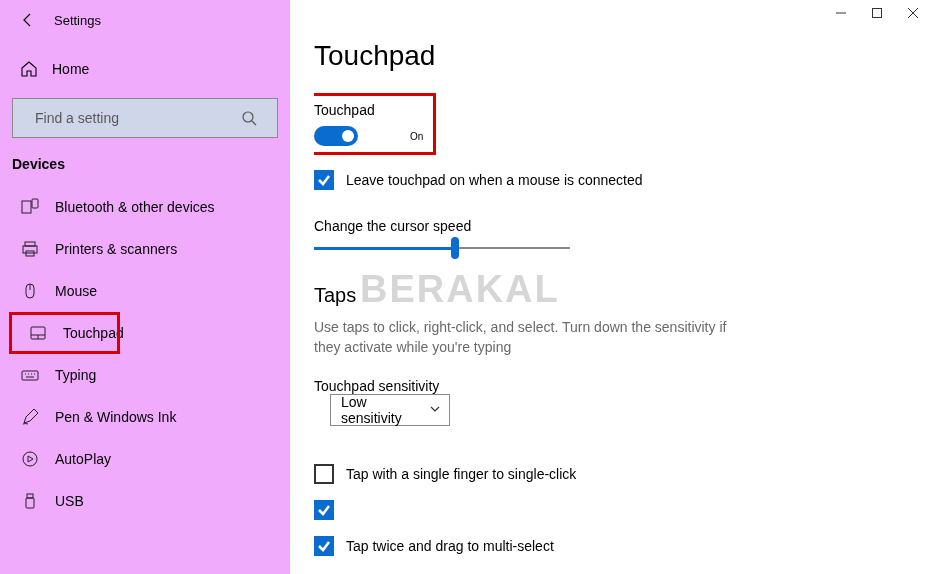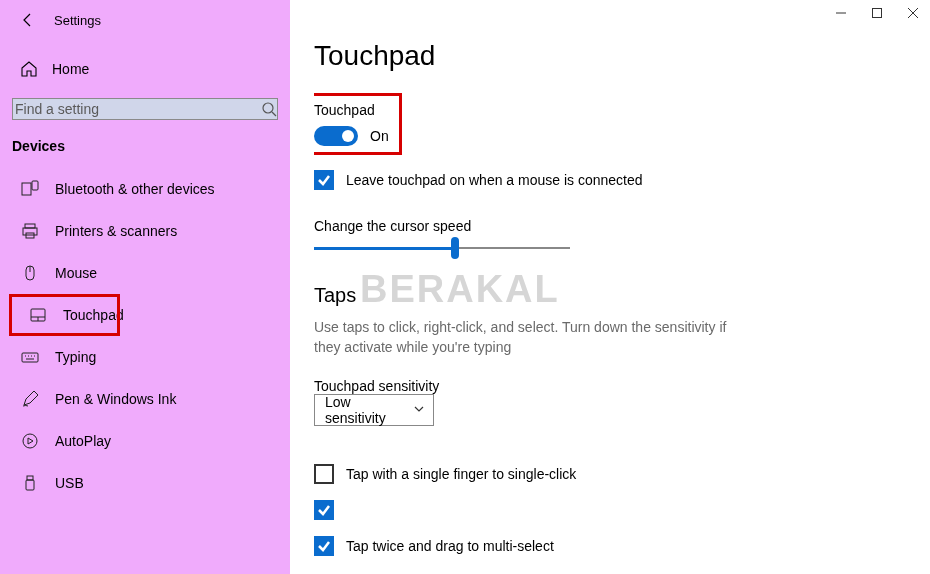--- a/index.html
+++ b/index.html
@@ -7,21 +7,21 @@
   
   .sidebar { width: 290px; height: 100%; background: #f0abfc; float: left; padding: 0; position: relative; }
   .titlebar { height: 40px; display: flex; align-items: center; padding-left: 20px; }
   .back-arrow { width: 16px; height: 16px; margin-right: 18px; }
   .app-title { font-size: 13px; font-weight: 400; }
   
   .home-row { display: flex; align-items: center; padding: 10px 20px; margin-top: 10px; }
   .home-icon { width: 18px; height: 18px; margin-right: 14px; }
   .home-label { font-size: 14px; }
   
-  .search-box { margin: 10px 12px 0 12px; height: 22px; border: 1px solid #8a8a8a; background: #d0d6ea; display: flex; align-items: center; padding: 0 0; }
+  .search-box { margin: 10px 12px 0 12px; height: 40px; border: 1px solid #8a8a8a; background: #d0d6ea; display: flex; align-items: center; padding: 0 20px; }
   .search-input { flex: 1; border: none; background: transparent; font-size: 14px; outline: none; color: #333; }
   .search-input::placeholder { color: #5a5a5a; }
   .search-icon { width: 16px; height: 16px; }
   
   .section-header { font-size: 14px; font-weight: 600; padding: 18px 12px 8px 12px; }
   
   .nav-list { padding: 0; margin: 6px 0 0 1px; }
   .nav-item { display: flex; align-items: center; padding: 12px 20px; cursor: pointer; position: relative; }
   .nav-icon { width: 18px; height: 18px; margin-right: 16px; flex-shrink: 0; }
   .nav-label { font-size: 14px; }
@@ -33,42 +33,42 @@
   .window-controls { position: absolute; top: 6px; right: 10px; display: flex; gap: 22px; }
   .wc { width: 14px; height: 14px; display: flex; align-items: center; justify-content: center; color: #333; }
   
   .page-title { font-size: 28px; font-weight: 400; margin: 40px 0 24px 0; }
   
   .toggle-block { outline: 3px solid #d60000; display: inline-block; padding: 6px 10px 6px 0; margin-left: -2px; }
   .toggle-label-top { font-size: 14px; margin-bottom: 8px; padding-left: 2px; }
   .toggle-row { display: flex; align-items: center; padding-left: 2px; }
   .toggle-switch { width: 44px; height: 20px; background: #0a6cce; border-radius: 10px; position: relative; margin-right: 12px; }
   .toggle-knob { width: 12px; height: 12px; background: #fff; border-radius: 50%; position: absolute; right: 4px; top: 4px; }
-  .toggle-state { font-size: 14px; }
+  .toggle-state { font-size: 10px; margin-left: 40px; }
   
   .check-row { display: flex; align-items: center; margin: 14px 0; }
   .checkbox { width: 20px; height: 20px; border: 2px solid #333; margin-right: 12px; display: flex; align-items: center; justify-content: center; flex-shrink: 0; }
   .checkbox.checked { background: #0a6cce; border-color: #0a6cce; }
   .checkmark { stroke: #fff; stroke-width: 2.5; fill: none; }
   .check-label { font-size: 14px; }
   
   .slider-section { margin-top: 28px; }
   .slider-label { font-size: 14px; margin-bottom: 12px; }
   .slider { width: 256px; height: 4px; position: relative; }
   .slider-track-full { position: absolute; width: 100%; height: 2px; background: #888; top: 1px; }
   .slider-track-fill { position: absolute; width: 55%; height: 3px; background: #0a6cce; top: 0.5px; }
   .slider-thumb { position: absolute; width: 8px; height: 22px; background: #0a6cce; border-radius: 4px; left: 55%; top: -9px; transform: translateX(-50%); }
   
   .watermark { position: absolute; font-size: 38px; font-weight: 700; color: #d6d6d6; letter-spacing: 2px; pointer-events: none; user-select: none; }
   
   .sub-title { font-size: 20px; font-weight: 400; margin: 34px 0 10px 0; }
   .desc-text { font-size: 14px; color: #6a6a6a; max-width: 440px; line-height: 1.45; }
   
   .sens-label { font-size: 14px; margin-top: 20px; margin-bottom: 0; }
-  .dropdown { width: 120px; height: 32px; border: 1px solid #888; display: flex; align-items: center; justify-content: space-between; padding: 0 8px 0 10px; font-size: 14px; cursor: pointer; }
+  .dropdown { width: 120px; height: 32px; border: 1px solid #888; display: flex; align-items: center; justify-content: space-between; padding: 0 8px 0 10px; font-size: 14px; cursor: pointer; margin-left: 16px; }
   
   .tap-options { margin-top: 38px; }
   .tap-options .check-row { margin: 16px 0; }
 </style>
 </head>
 <body>
 
 <div class="sidebar">
   <div class="titlebar">
     <span class="back-arrow">

